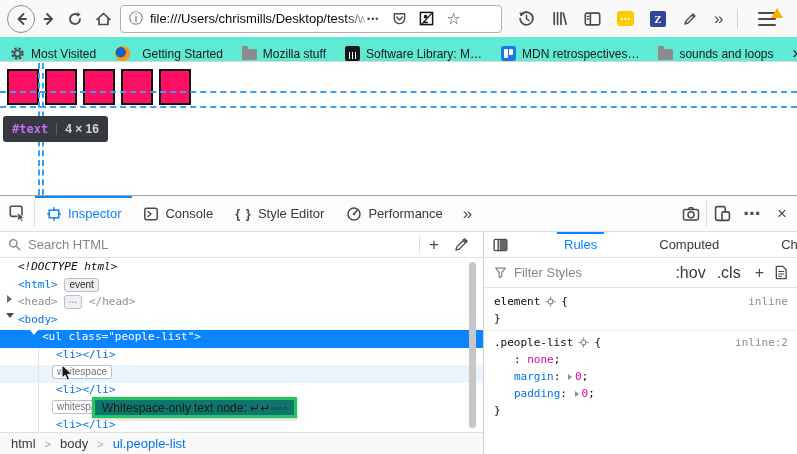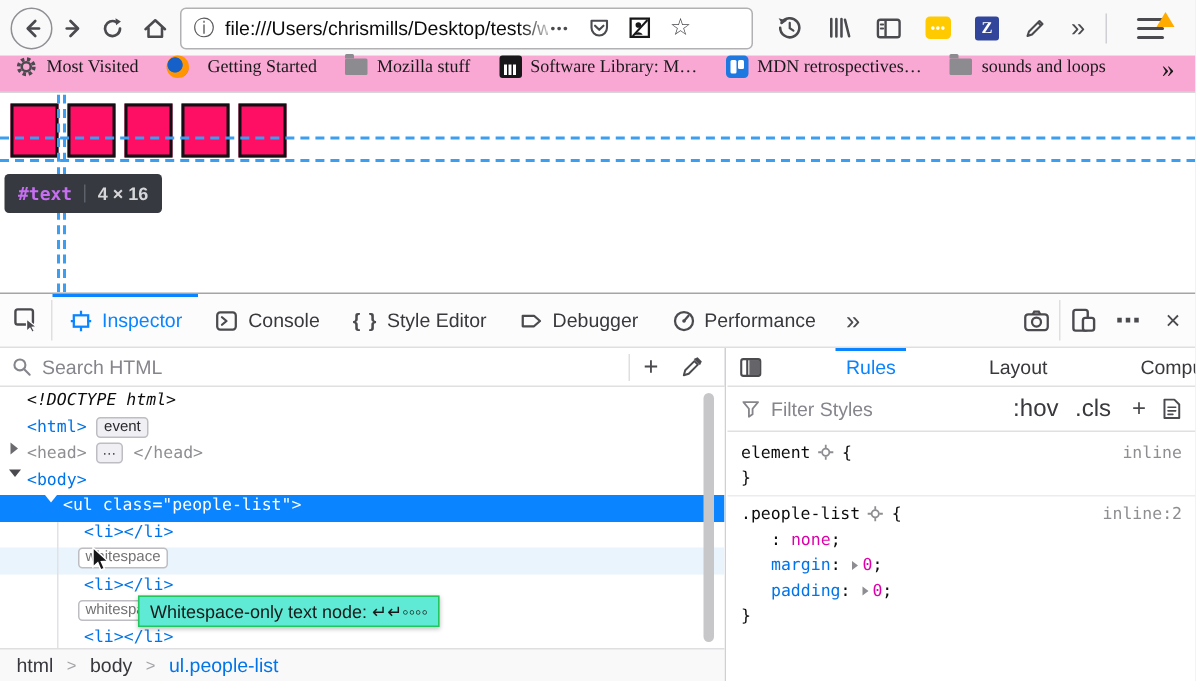--- a/index.html
+++ b/index.html
@@ -29,22 +29,22 @@
     font-size:11px;font-weight:bold;display:flex;align-items:center;justify-content:center;
     font-family:"Liberation Serif","DejaVu Serif",serif;}
   .chev{font-size:17px;color:#4a4a4f;line-height:1;font-weight:400;}
   .v-sep{width:1px;height:20px;background:#d0d0d4;margin:0 6px;flex:0 0 auto;}
   .hamburger{position:relative;width:18px;height:14px;margin:0 6px;}
   .hamburger i{position:absolute;left:0;right:0;height:2px;background:#4a4a4f;border-radius:1px;}
   .hamburger i:nth-child(1){top:0}.hamburger i:nth-child(2){top:6px}.hamburger i:nth-child(3){top:12px}
   .warn-badge{position:absolute;top:-4px;right:-7px;width:0;height:0;
     border-left:6px solid transparent;border-right:6px solid transparent;border-bottom:10px solid #ffab00;}
   
-  .bm-bar{position:absolute;top:37px;left:0;right:0;height:25px;background:#f9a8d4;
-    border-bottom:1px solid #d7d7db;display:flex;align-items:flex-start;padding:0 10px;font-size:12px;font-family:Liberation Serif, serif;}
+  .bm-bar{position:absolute;top:37px;left:0;right:0;height:25px;background:#5eead4;
+    border-bottom:1px solid #d7d7db;display:flex;align-items:flex-end;padding:0 10px;font-size:12px;}
   .bm-item{display:flex;align-items:center;margin-right:19px;color:#18191a;flex:0 0 auto;}
   .bm-item .bm-icon{margin-right:6px;display:flex;align-items:center;}
   .folder{width:15px;height:11px;background:#8b8b90;border-radius:1px;position:relative;}
   .folder:before{content:"";position:absolute;top:-3px;left:0;width:6px;height:3px;background:#8b8b90;border-radius:1px 1px 0 0;}
   .fx-logo{width:15px;height:15px;border-radius:50%;
     background:radial-gradient(circle at 38% 42%, #1661c9 0 38%, #ff9500 42% 72%, #ff3b30 78%);}
   .lib-build{width:15px;height:15px;background:#17171a;border-radius:2px;display:flex;align-items:flex-end;justify-content:center;gap:1.5px;padding:3px 2px 2px;}
   .lib-build i{width:1.5px;height:7px;background:#fff;}
   .trello{width:15px;height:15px;background:#1f78e0;border-radius:3px;position:relative;}
   .trello:before,.trello:after{content:"";position:absolute;top:3px;width:4px;background:#fff;border-radius:1px;}
@@ -93,21 +93,21 @@
   .exp{position:absolute;width:0;height:0;}
   .exp.right{border-left:5px solid #6a6a6f;border-top:4px solid transparent;border-bottom:4px solid transparent;}
   .exp.down{border-top:5px solid #4a4a4f;border-left:4px solid transparent;border-right:4px solid transparent;}
   .exp.down.white{border-top-color:#fff;}
   .badge{display:inline-block;border:1px solid #bdbdc2;border-radius:3px;background:#f0f0f4;
     font-size:10px;line-height:12px;padding:0 4px;color:#2a2a2e;font-family:Liberation Sans, sans-serif;}
   .ws-badge{background:#fff;color:#737373;}
   .ell-badge{font-size:9px;letter-spacing:1px;padding:0 3px;color:#4a4a4f;}
   .indent-guide{position:absolute;left:38px;top:90px;bottom:0;width:1px;background:#e2e2e6;}
   .scroll-thumb{position:absolute;left:469px;top:4px;width:7px;height:166px;background:#c7c7c9;border-radius:4px;}
-  .ws-tooltip{position:absolute;left:92px;top:139px;height:21px;background:#5eead4;border:1px solid #22c55e;
+  .ws-tooltip{position:absolute;left:92px;top:139px;height:21px;background:#0f766e;border:3px solid #22c55e;
     box-shadow:0 1px 3px rgba(0,0,0,.25);display:flex;align-items:center;padding:4px 7px;
     font-family:"Liberation Sans","DejaVu Sans",sans-serif;font-size:12px;color:#18191a;z-index:6;white-space:pre;}
   .cursor-arrow{position:absolute;left:61px;top:106px;z-index:7;}
   
   .crumb-bar{position:absolute;left:0;right:0;bottom:0;height:22px;background:#f9f9fa;border-top:1px solid #dfdfe1;
     display:flex;align-items:center;padding:0 11px;font-size:13px;color:#38383d;gap:9px;}
   .crumb-sep{color:#a6a6aa;font-size:11px;}
   .crumb-sel{color:#0074e8;}
   
   .rules-panel{position:absolute;top:0;left:485px;right:0;bottom:0;background:#fff;}
@@ -315,26 +315,20 @@
             <path d="M5 5.5 L8 8 L5 10.5" fill="none" stroke="#4a4a4f" stroke-width="1.5" stroke-linecap="round" stroke-linejoin="round"></path>
           </svg>
         <span>Console</span>
       </div>
       <div class="dt-tab">
         <span style="font-size:13px;font-weight:bold;color:#4a4a4f;letter-spacing:1px;">{ }</span>
         <span>Style Editor</span>
       </div>
       <div class="dt-tab">
         <svg width="16" height="16" viewBox="0 0 16 16">
-            <path d="M2.5 4.5 h7.5 l4 3.5 -4 3.5 H2.5 z" fill="none" stroke="#4a4a4f" stroke-width="1.5" stroke-linejoin="round"></path>
-          </svg>
-        <span>Debugger</span>
-      </div>
-      <div class="dt-tab">
-        <svg width="16" height="16" viewBox="0 0 16 16">
             <circle cx="8" cy="8" r="6" fill="none" stroke="#4a4a4f" stroke-width="1.5"></circle>
             <path d="M8 8 L11 4.5" stroke="#4a4a4f" stroke-width="1.5" stroke-linecap="round"></path>
             <circle cx="8" cy="8" r="1.2" fill="#4a4a4f"></circle>
           </svg>
         <span>Performance</span>
       </div>
       <div class="dt-more chev">»</div>
       <div class="dt-spacer"></div>
       <div class="dt-tool">
         <svg width="18" height="16" viewBox="0 0 18 16">
@@ -432,23 +426,20 @@
             <svg width="15" height="14" viewBox="0 0 16 15">
                 <rect x="1.2" y="1.5" width="13.6" height="12" rx="1.5" fill="none" stroke="#4a4a4f" stroke-width="1.5"></rect>
                 <path d="M5.5 2 V13" stroke="#4a4a4f" stroke-width="1.5"></path>
                 <rect x="7" y="2.2" width="7.2" height="10.6" fill="#4a4a4f" opacity=".85"></rect>
               </svg>
           </span>
           <span class="rp-tab active">
               <span>Rules</span>
             </span>
           <span class="rp-tab">
-              <span>Layout</span>
-            </span>
-          <span class="rp-tab">
               <span>Computed</span>
             </span>
           <span class="rp-tab" style="padding-right:4px;">
               <span>Chang</span>
               <span class="caret-down"></span>
             </span>
         </div>
 
         <div class="rp-filter">
           <svg width="13" height="13" viewBox="0 0 16 16">

